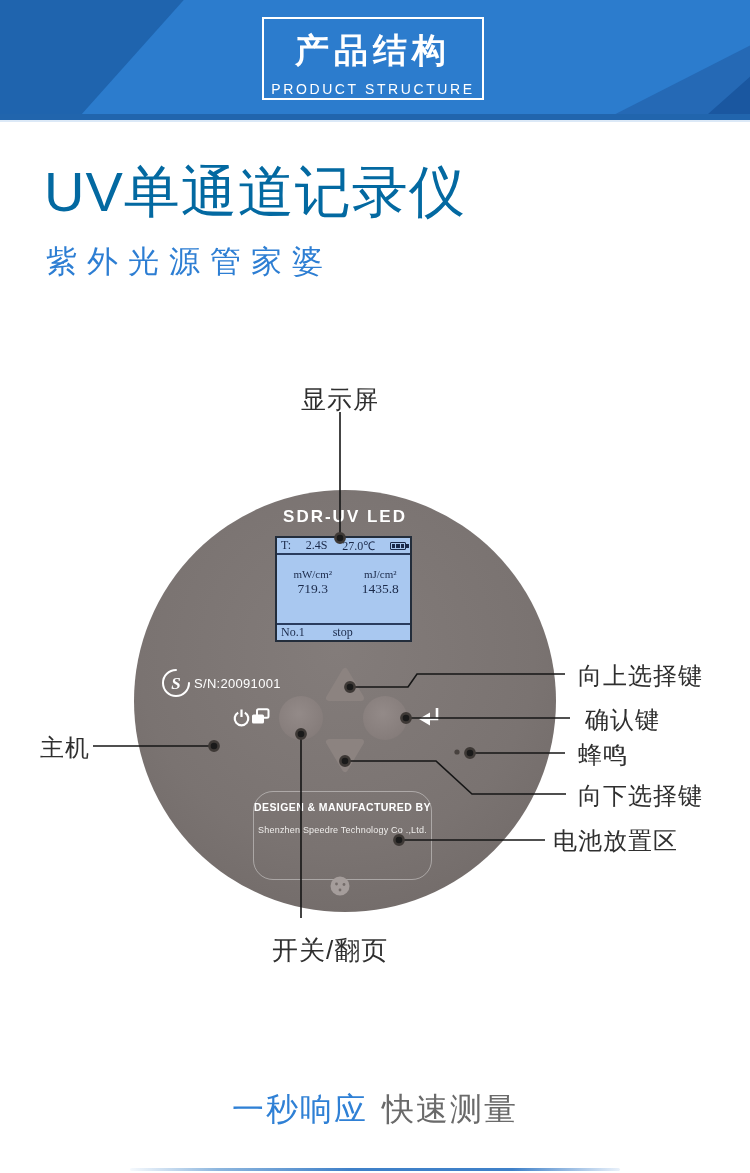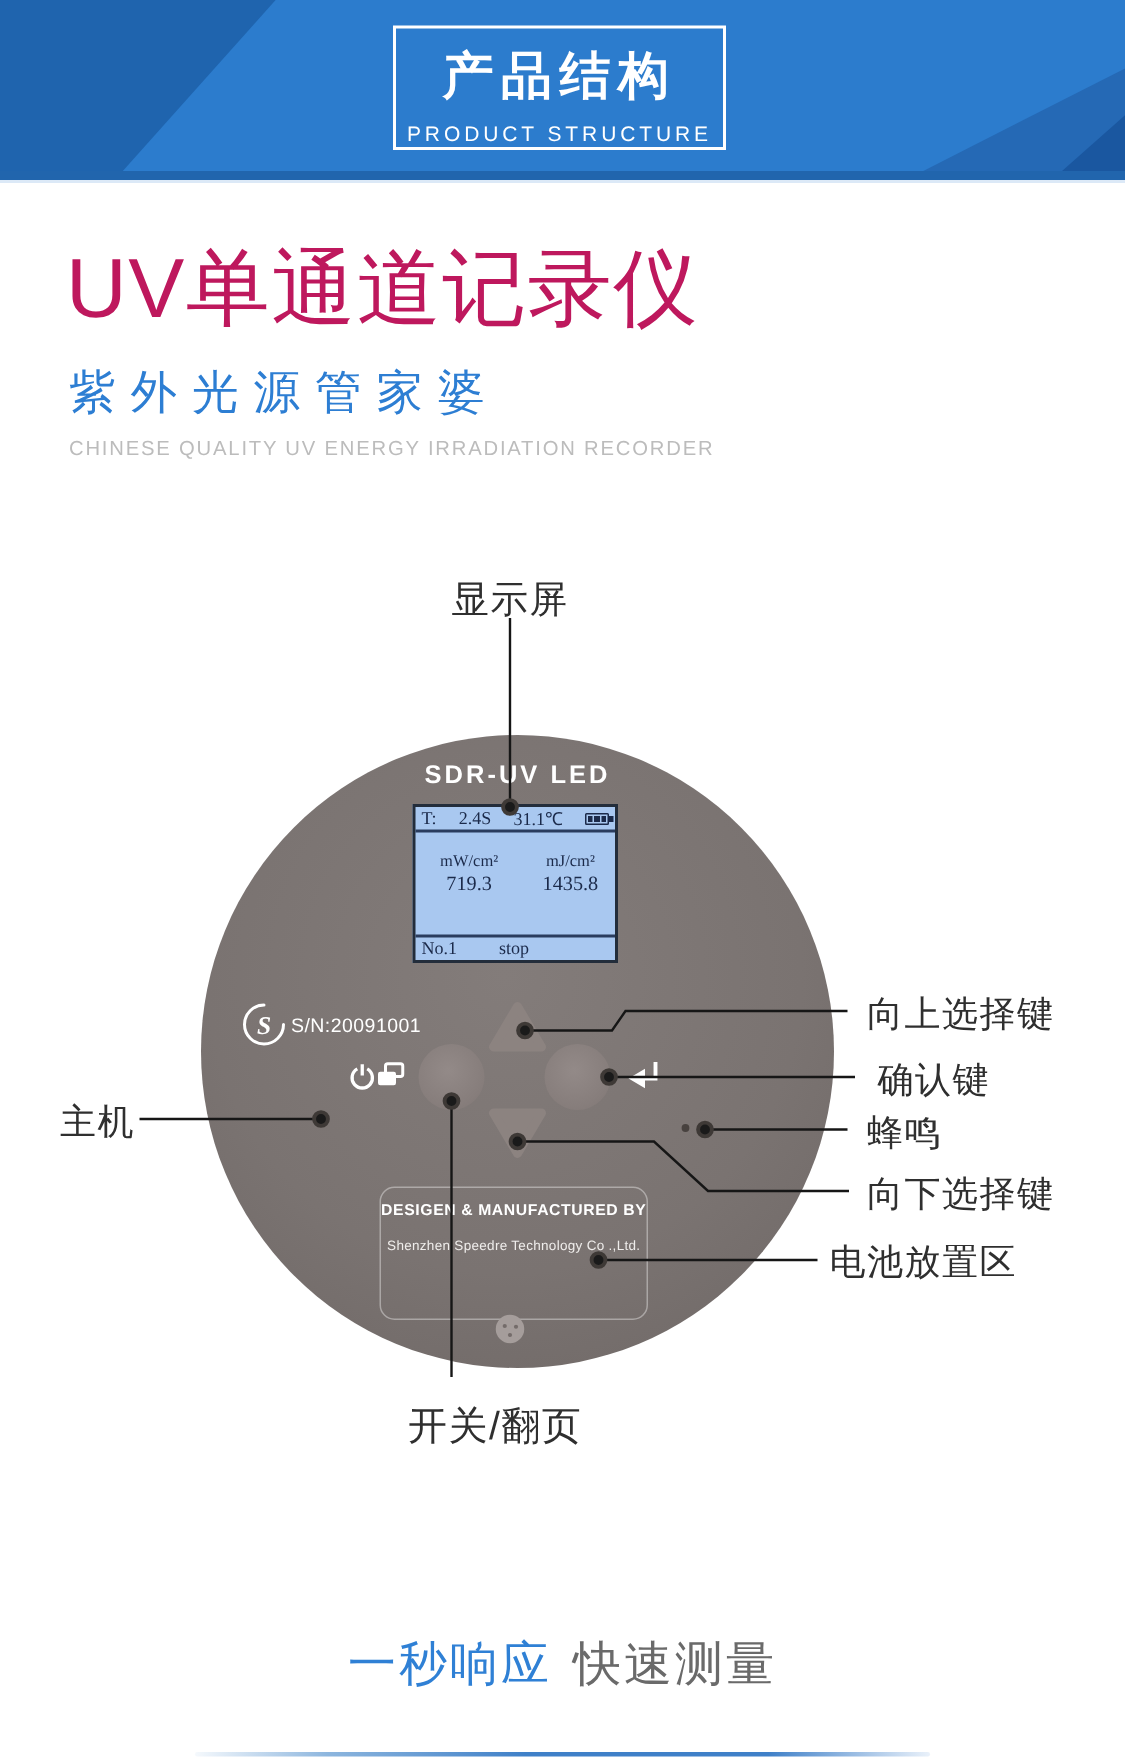--- a/index.html
+++ b/index.html
@@ -16,21 +16,21 @@
         clip-path:polygon(93.5% 100%,100% 64%,100% 100%);}
   .banner .strip{position:absolute;left:0;right:0;bottom:0;height:6px;background:#2165ad;}
   .banner-underline{position:absolute;left:0;top:120px;width:750px;height:2px;background:#dce9f7;}
   .banner-box{position:absolute;left:262px;top:17px;width:222px;height:83px;
         border:2px solid #ffffff;box-sizing:border-box;text-align:center;color:#fff;}
   .banner-box .cn{font-size:34px;font-weight:bold;letter-spacing:5px;margin-top:9px;}
   .banner-box .en{font-size:14px;letter-spacing:2.6px;margin-top:7px;}
 
   
   .main-title{position:absolute;left:44px;top:156px;font-size:56px;line-height:72px;
-        color:#be185d;font-weight:500;letter-spacing:1px;}
+        color:#0369a1;font-weight:500;letter-spacing:1px;}
   .sub-title{position:absolute;left:46px;top:241px;font-size:31px;color:#2d7ed3;
         font-weight:500;letter-spacing:10px;}
   .sub-title-en{position:absolute;left:46px;top:291px;font-size:13.5px;color:#bcbcbc;
         letter-spacing:1.2px;}
 
   
   .device-circle{position:absolute;left:134px;top:490px;width:422px;height:422px;border-radius:50%;
         background:radial-gradient(circle at 48% 38%, #837c7a 0%, #7a7371 58%, #6d6664 100%);}
   .model-text{position:absolute;left:134px;top:507px;width:422px;text-align:center;
         color:#fff;font-weight:bold;font-size:17px;letter-spacing:2px;}
@@ -54,21 +54,21 @@
 
   .s-logo{position:absolute;left:161px;top:668px;}
   .serial{position:absolute;left:194px;top:676px;color:#fff;font-size:13px;letter-spacing:0.3px;}
   .power-icon{position:absolute;left:233px;top:709px;}
   .page-icon{position:absolute;left:251px;top:708px;}
   .btn-circle{position:absolute;width:44px;height:44px;border-radius:50%;
         background:radial-gradient(circle at 45% 40%, #938a88 0%, #867d7b 70%, #7f7674 100%);}
   .btn-switch{left:279px;top:696px;}
   .btn-confirm{left:363px;top:696px;}
 
-  .bat-panel{position:absolute;left:253px;top:791px;width:179px;height:89px;border-radius:10px;
+  .bat-panel{position:absolute;left:253px;top:791px;width:179px;height:89px;border-radius:20px;
         border:1.5px solid rgba(255,255,255,0.38);box-sizing:border-box;text-align:center;color:#fff;}
   .bat-panel .l1{font-size:10.5px;font-weight:bold;letter-spacing:0.4px;margin-top:9px;}
   .bat-panel .l2{font-size:9px;margin-top:12px;letter-spacing:0.2px;color:#efedeb;}
 
   
   .callout{position:absolute;font-size:24px;color:#2f2f2f;letter-spacing:1px;white-space:nowrap;}
   .lbl-display{left:301px;top:383px;font-size:25px;}
   .lbl-up{left:578px;top:660px;}
   .lbl-confirm{left:585px;top:704px;}
   .lbl-buzzer{left:578px;top:739px;}
@@ -100,30 +100,29 @@
     <div class="strip"></div>
     <div class="banner-box">
       <div class="cn">产品结构</div>
       <div class="en">PRODUCT STRUCTURE</div>
     </div>
   </div>
   <div class="banner-underline"></div>
 
   <div class="main-title">UV单通道记录仪</div>
   <div class="sub-title">紫外光源管家婆</div>
-  <div class="sub-title-en">CHINESE QUALITY UV ENERGY IRRADIATION RECORDER</div>
 
   <div class="device-circle"></div>
   <div class="model-text">SDR-UV LED</div>
 
   <div class="lcd">
     <div class="lcd-top">
       <span>T:</span>
       <span>2.4S</span>
-      <span>31.1℃</span>
+      <span>27.0℃</span>
       <span class="lcd-battery">
           <i></i>
           <i></i>
           <i></i>
         </span>
     </div>
     <div class="lcd-mid lcd-units">
       <span class="lcd-col">mW/cm²</span>
       <span class="lcd-col">mJ/cm²</span>
     </div>

